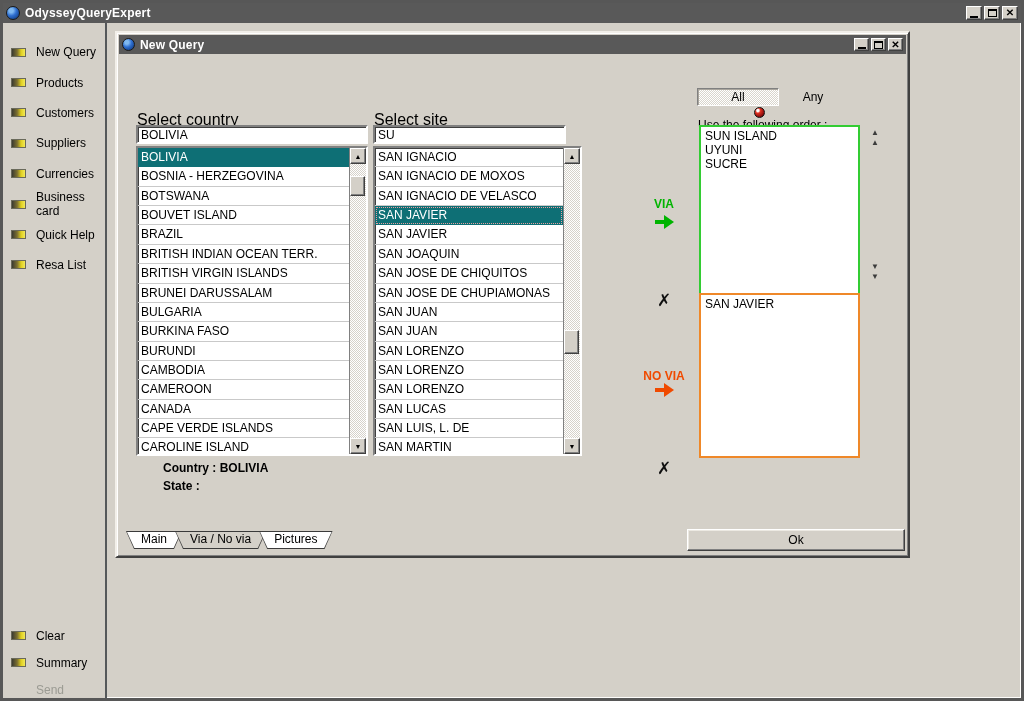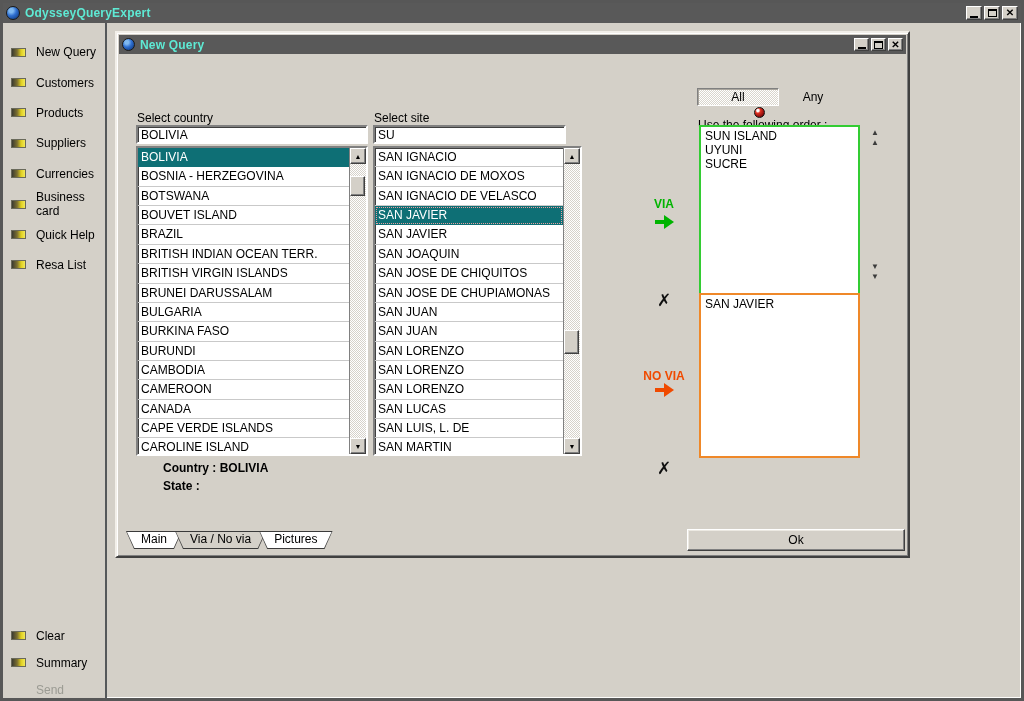--- a/index.html
+++ b/index.html
@@ -14,21 +14,21 @@
   
   .main-titlebar {
     position:absolute; left:0; top:0; right:0; height:20px;
     background:#595959; display:flex; align-items:center; padding:0 3px;
   }
   .sphere {
     width:14px; height:14px; border-radius:50%;
     background: radial-gradient(circle at 35% 30%, #7fb8f0 0 18%, #2f6fd0 45%, #123f86 85%, #0a2a60 100%);
     border:1px solid #1a1a1a; flex:0 0 auto;
   }
-  .title-text { color:#5eead4; font-weight:bold; font-size:12px; margin-left:5px; letter-spacing:.2px; }
+  .title-text { color:#ffffff; font-weight:bold; font-size:12px; margin-left:5px; letter-spacing:.2px; }
   .win-buttons { margin-left:auto; display:flex; gap:2px; }
   .winbtn {
     width:16px; height:14px; background:#d4d0c8;
     border:1px solid; border-color:#fff #404040 #404040 #fff;
     box-shadow: inset -1px -1px 0 #808080;
     display:flex; align-items:center; justify-content:center;
     font-size:9px; font-weight:bold; line-height:1; cursor:default;
   }
   .glyph-min { width:8px; height:2px; background:#000; margin-top:7px; }
   .glyph-max { width:9px; height:8px; border:1px solid #000; border-top:2px solid #000; }
@@ -54,21 +54,21 @@
     background:#d4d0c8;
     border:2px solid; border-color:#f2efe9 #404040 #404040 #f2efe9;
     box-shadow: inset 1px 1px 0 #fff, inset -1px -1px 0 #808080;
   }
   .dlg-titlebar {
     position:absolute; left:2px; top:2px; right:2px; height:19px;
     background:#595959; display:flex; align-items:center; padding:0 3px;
   }
   .dlg-titlebar .winbtn { width:15px; height:13px; }
   .dlg-body { position:absolute; left:2px; top:21px; right:2px; bottom:2px; }
-  .field-label { position:absolute; font-size:12px; }
+  .field-label { position:absolute; font-size:16px; }
   .sunken {
     background:#fff; border:2px solid; border-color:#808080 #fff #fff #808080;
     box-shadow: inset 1px 1px 0 #404040;
   }
   .filter-input {
     position:absolute; height:19px; font-family:"Liberation Sans",sans-serif;
     font-size:12px; padding:1px 3px; outline:none;
   }
   .listbox { position:absolute; overflow:hidden; }
   .list-rows { position:absolute; inset:0; right:17px; }
@@ -185,25 +185,25 @@
   </div>
 
   <div class="sidebar">
     <div>
         <div class="side-item">
           <span class="side-icon"></span>
           <span>New Query</span>
         </div>
         <div class="side-item">
           <span class="side-icon"></span>
+          <span>Products</span>
+        </div>
+        <div class="side-item">
+          <span class="side-icon"></span>
           <span>Customers</span>
-        </div>
-        <div class="side-item">
-          <span class="side-icon"></span>
-          <span>Products</span>
         </div>
         <div class="side-item">
           <span class="side-icon"></span>
           <span>Suppliers</span>
         </div>
         <div class="side-item">
           <span class="side-icon"></span>
           <span>Currencies</span>
         </div>
         <div class="side-item">

